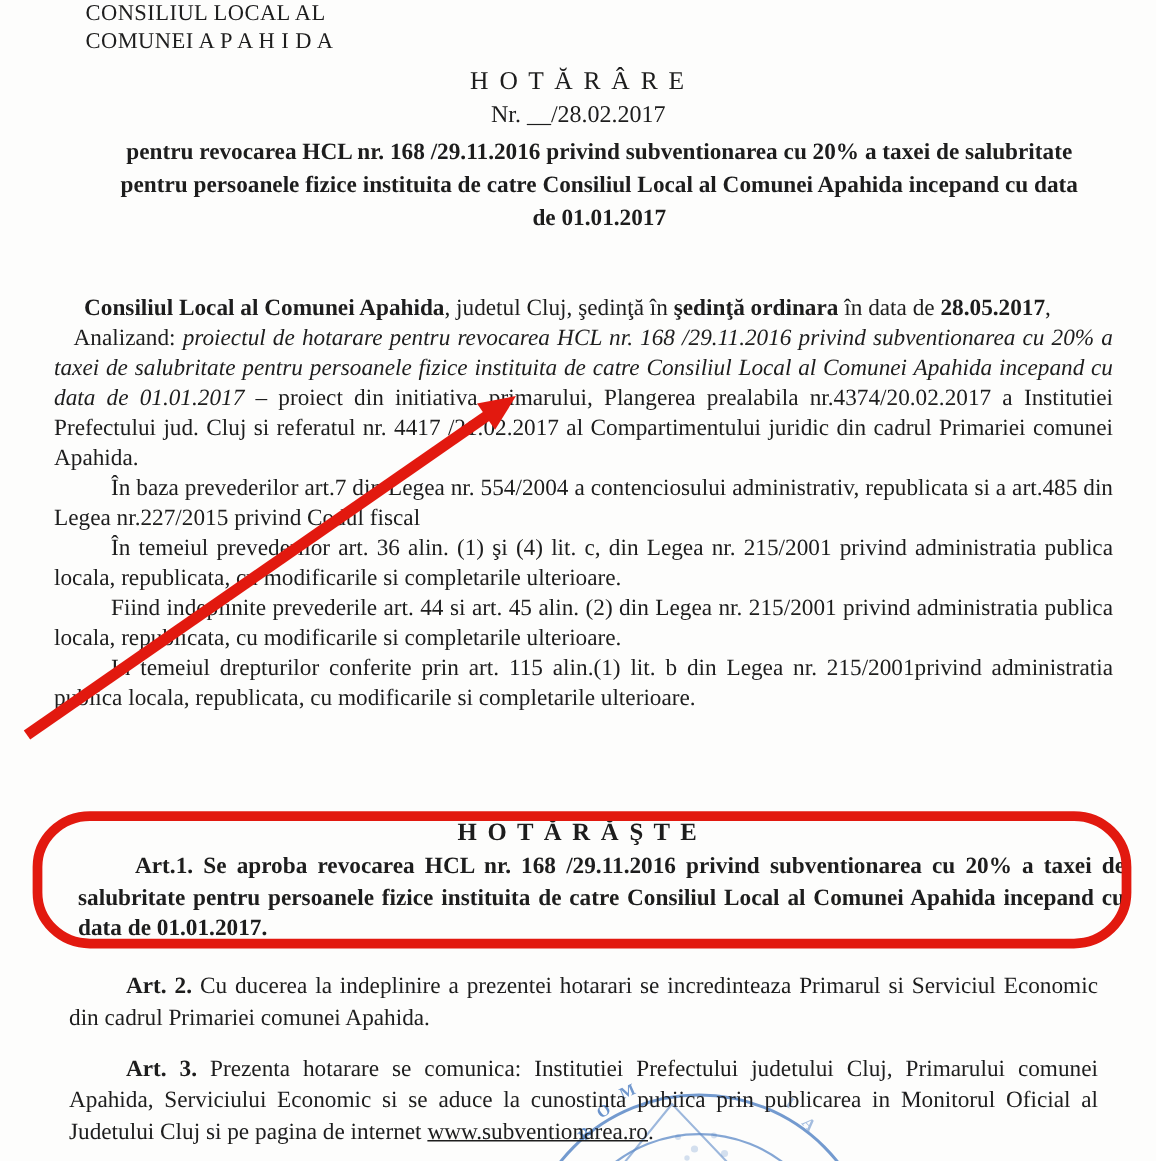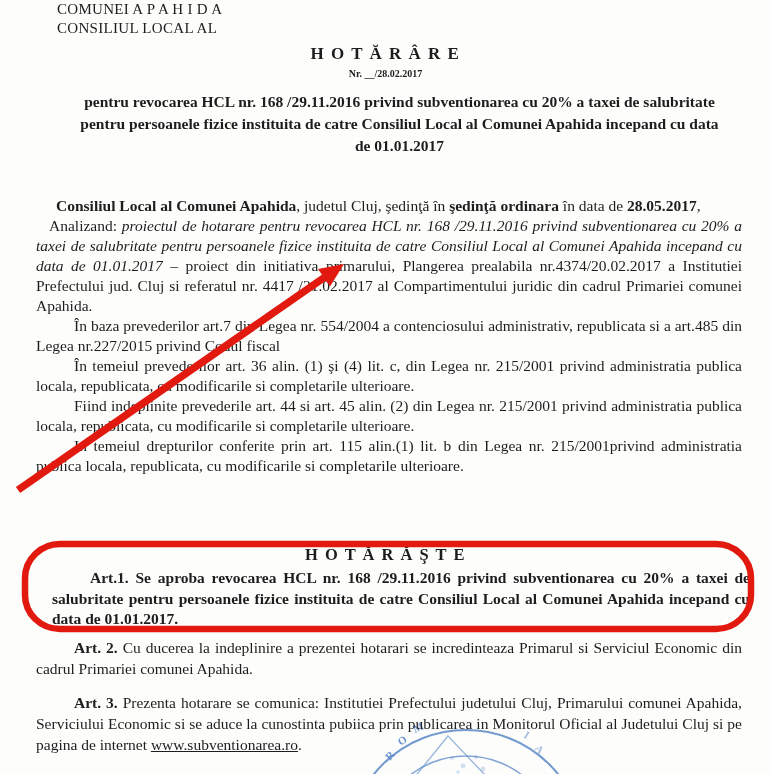--- a/index.html
+++ b/index.html
@@ -15,22 +15,22 @@
     overflow:hidden;
   }
   .b{font-weight:bold}
   .i{font-style:italic}
   .u{text-decoration:underline}
   .org{
     position:absolute;top:0px;left:57px;font-size:15px;line-height:19px;
     letter-spacing:0.3px;white-space:nowrap;z-index:1;
   }
   .center-block{position:absolute;left:0;right:0;text-align:center;z-index:1;}
-  .doc-title{top:44px;font-size:17px;font-weight:bold;letter-spacing:1.5px;}
-  .doc-number{top:68px;font-size:10px;font-weight:bold;}
+  .doc-title{top:44px;font-size:17px;font-weight:normal;letter-spacing:1.5px;}
+  .doc-number{top:68px;font-size:16px;font-weight:normal;}
   .subject{top:91px;font-size:15.5px;font-weight:bold;line-height:22px;}
   .subject div{white-space:nowrap;margin-left:28px;}
   .body1{
     position:absolute;top:196px;left:36px;width:706px;z-index:1;
     font-size:15.5px;line-height:20px;text-align:justify;
   }
   .body1 p{margin:0;}
   .ind20{text-indent:20px}
   .ind13{text-indent:13px}
   .ind38{text-indent:38px}
@@ -39,21 +39,21 @@
     font-weight:bold;font-size:16.5px;letter-spacing:1.5px;margin-top:44px;
   }
   .art1{
     position:absolute;top:556px;left:40px;width:698px;z-index:1;margin:12px;
     font-weight:bold;font-size:15.5px;line-height:20.5px;text-align:justify;text-indent:38px;
   }
   .body2{
     position:absolute;top:637px;left:36px;width:706px;z-index:1;
     font-size:15.5px;line-height:21px;text-align:justify;
   }
-  .body2 p{margin:0;text-indent:38px;}
+  .body2 p{margin:10px;text-indent:38px;}
   .body2 p + p{margin-top:13px;}
   svg.anno{position:absolute;top:0;left:0;z-index:2;pointer-events:none;}
   svg.stamp{position:absolute;top:0;left:0;z-index:0;pointer-events:none;}
   .stamp-letter{
     font-family:"Liberation Serif","DejaVu Serif",serif;
     font-size:11px;font-weight:bold;fill:var(--blue);
   }
 </style>
 </head>
 <body>
@@ -76,22 +76,22 @@
     <g>
       <text class="stamp-letter" transform="translate(390,761) rotate(-48)" opacity="0.9">R</text>
       <text class="stamp-letter" transform="translate(401,746) rotate(-36)" opacity="0.9">O</text>
       <text class="stamp-letter" transform="translate(415,733) rotate(-24)" opacity="0.85">M</text>
       <text class="stamp-letter" transform="translate(523,737) rotate(32)" opacity="0.55">I</text>
       <text class="stamp-letter" transform="translate(534,749) rotate(45)" opacity="0.55">A</text>
     </g>
   </svg>
 
   <div class="org">
+    <div>CONSILIUL LOCAL AL</div>
     <div>COMUNEI  A P A H I D A</div>
-    <div>CONSILIUL LOCAL AL</div>
   </div>
 
   <div class="center-block doc-title">H O T Ă R Â R E</div>
   <div class="center-block doc-number">Nr. __/28.02.2017</div>
   <div class="center-block subject">
     <div>pentru revocarea HCL nr. 168 /29.11.2016 privind subventionarea cu 20% a taxei de salubritate</div>
     <div>pentru persoanele fizice instituita de catre Consiliul Local al Comunei Apahida incepand cu data</div>
     <div>de 01.01.2017</div>
   </div>
 

